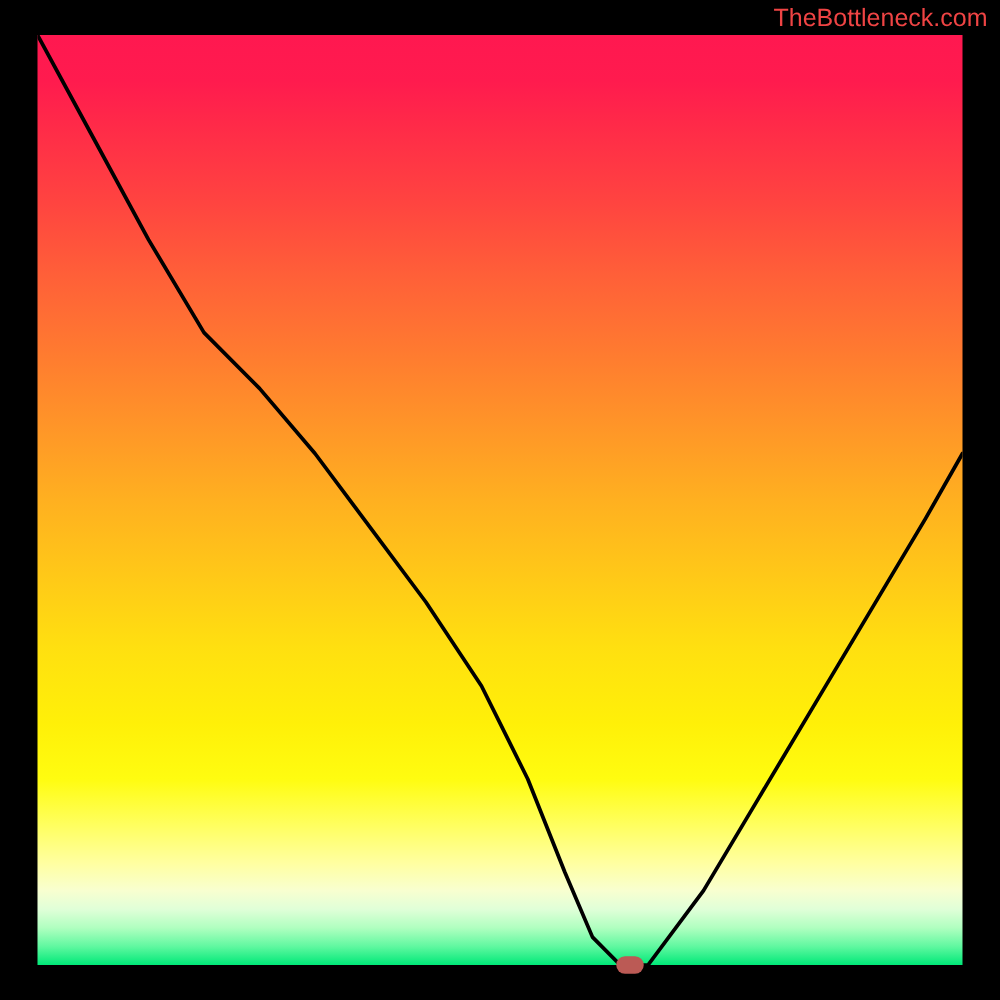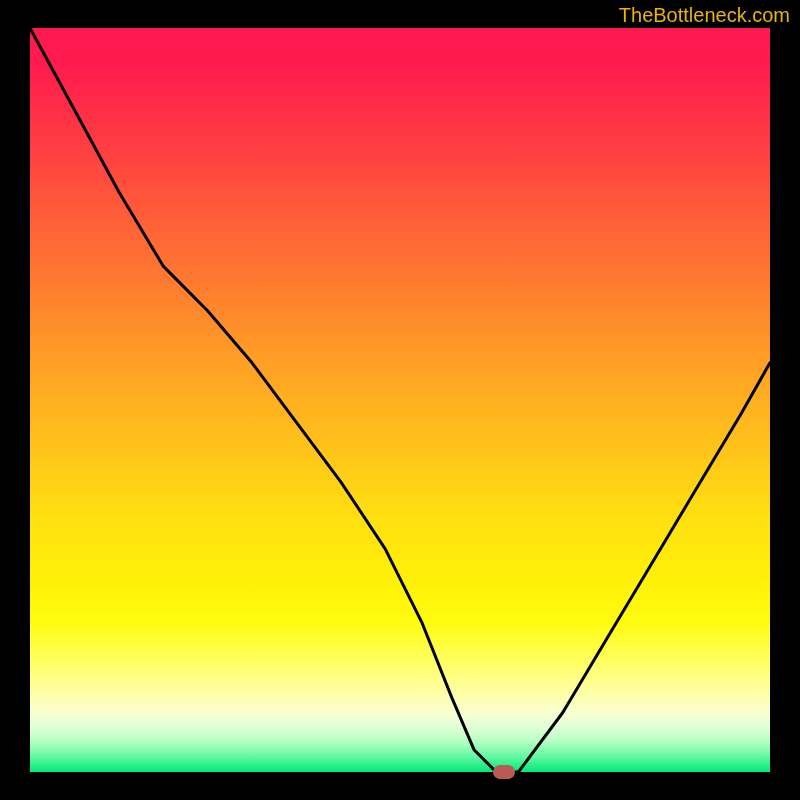--- a/index.html
+++ b/index.html
@@ -8,21 +8,21 @@
     height: 800px;
     background: #000;
     font-family: Arial, sans-serif;
     position: relative;
     overflow: hidden;
   }
   .watermark {
     position: absolute;
     top: 4px;
     right: 10px;
-    color: #eab308;
+    color: #ef4444;
     font-size: 20px;
     font-weight: 500;
     z-index: 10;
   }
   .plot-area {
     position: absolute;
     left: 30px;
     top: 28px;
     width: 740px;
     height: 744px;

